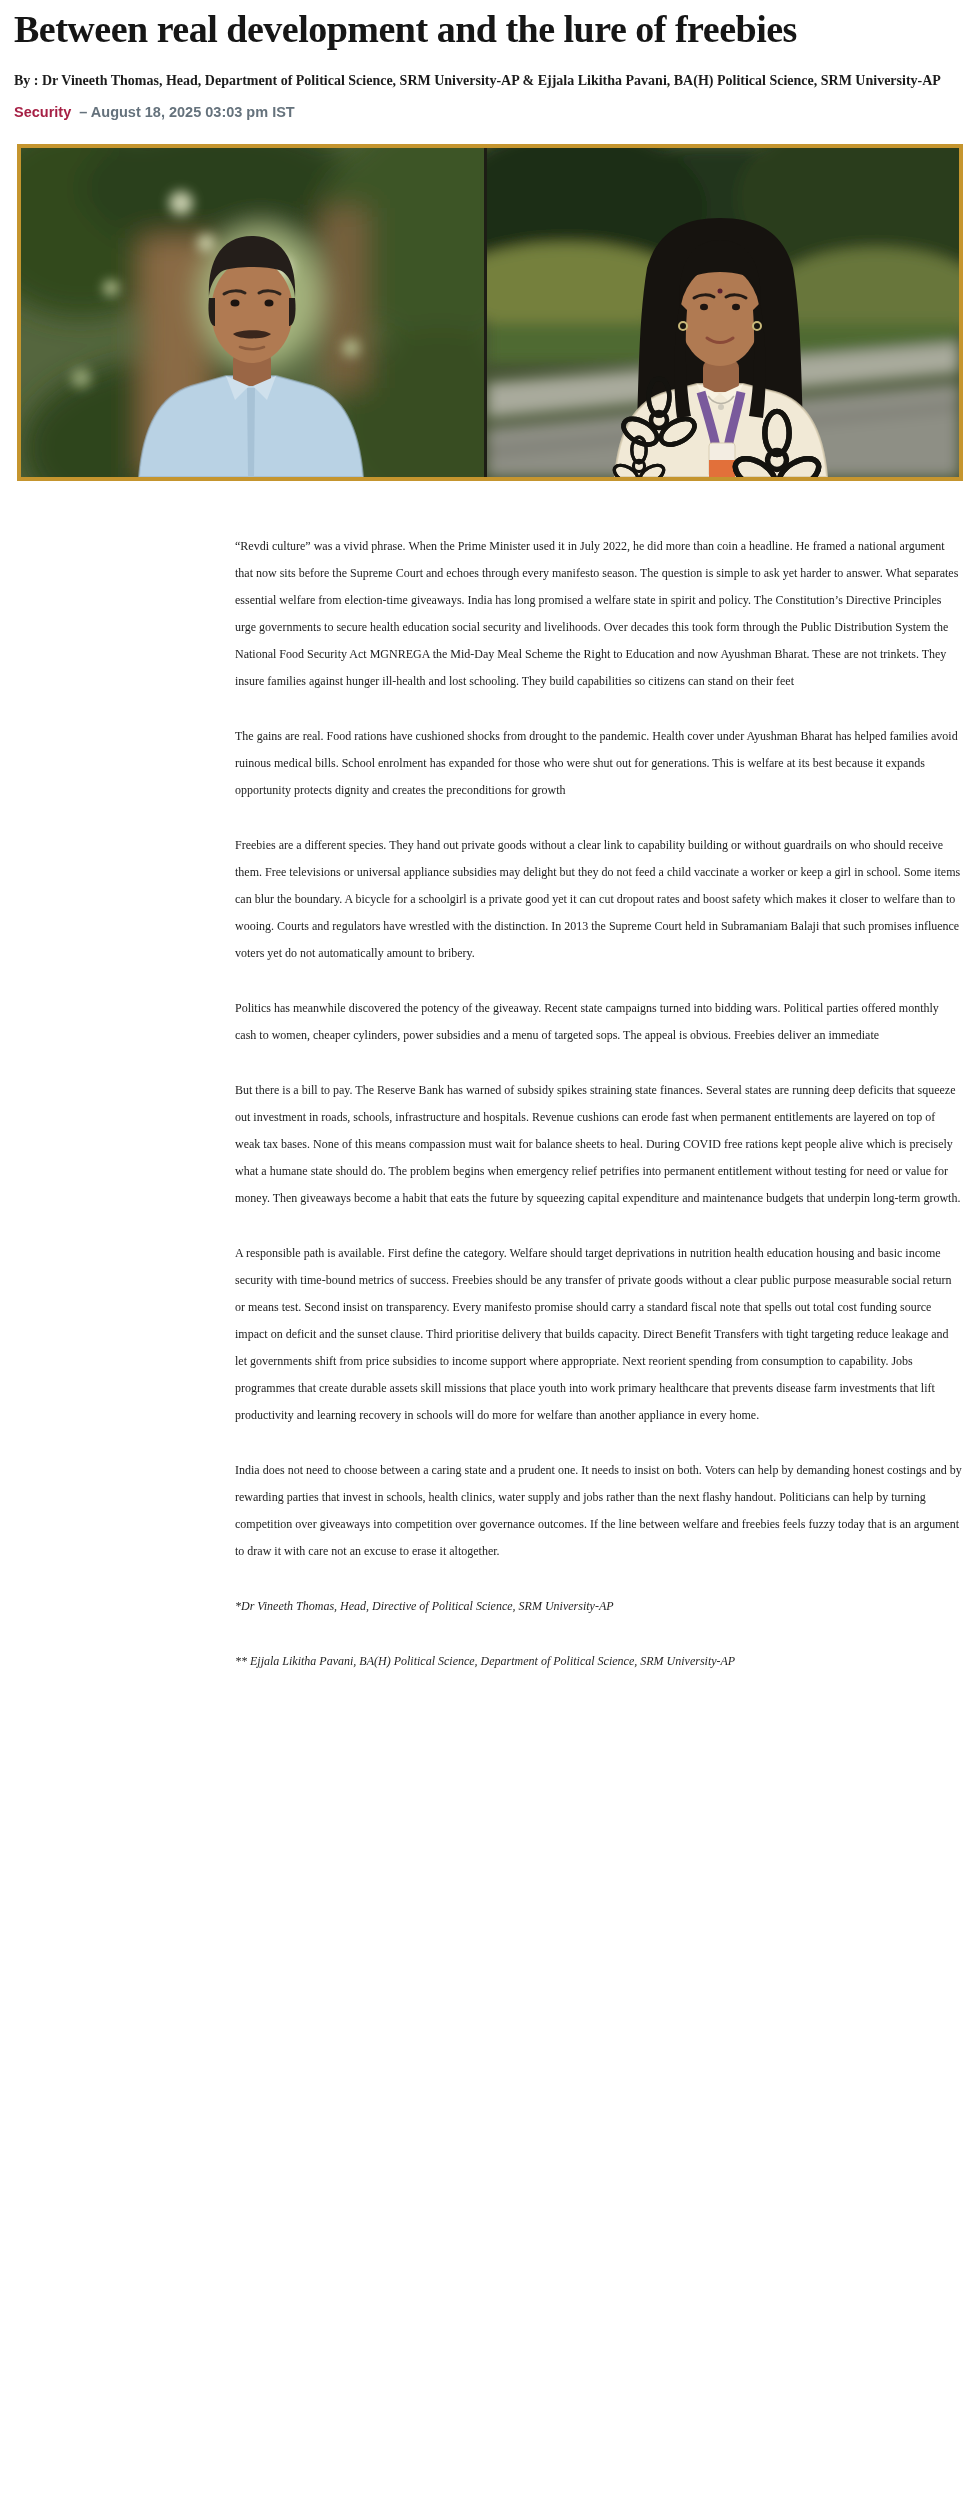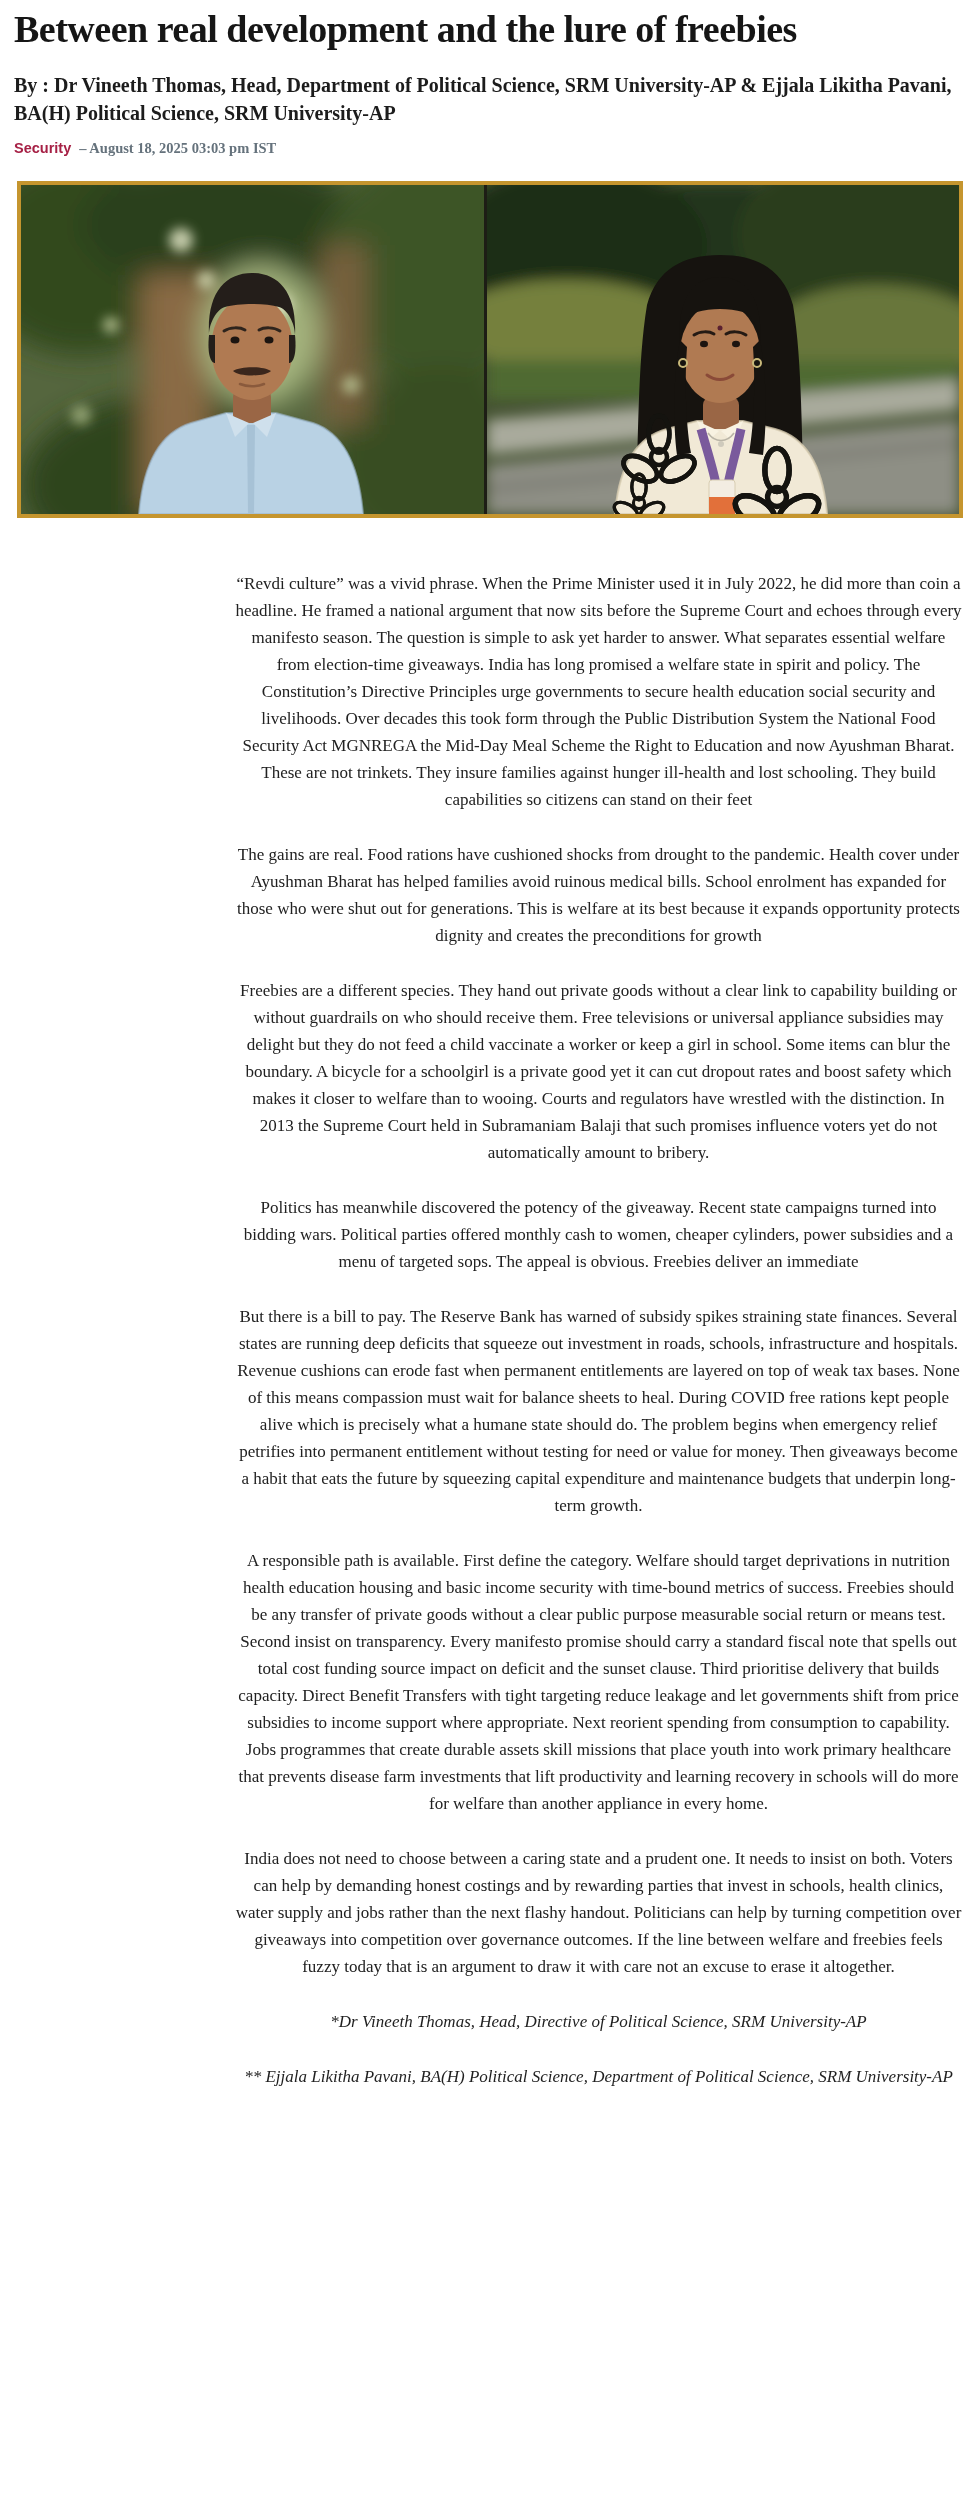--- a/index.html
+++ b/index.html
@@ -9,44 +9,44 @@
   
   .header{padding:6px 18px 0 14px;}
   h1.headline{
     margin:0;max-width:900px;
     font-family:"Liberation Serif",serif;font-weight:700;
     font-size:38px;line-height:1.24;color:#161616;letter-spacing:-0.5px;
   }
   .byline{
     margin-top:18px;max-width:952px;
     font-family:"Liberation Serif",serif;font-weight:700;
-    font-size:20px;line-height:1.4;color:#1c1c1c;
+    font-size:14px;line-height:1.4;color:#1c1c1c;
   }
   .published-row{
     margin-top:13px;
     font-family:"Liberation Sans",sans-serif;font-size:14.5px;font-weight:700;
   }
   .published-label{color:#a62045;}
-  .published-date{color:#65727c;font-weight:700;margin-left:4px;font-family:Liberation Serif, serif;}
+  .published-date{color:#65727c;font-weight:700;margin-left:4px;}
 
   
   figure.lead{
     margin:24px 17px 0 17px;padding:0;
     border:4px solid #c5952e;background:#1d1d15;
     height:329px;display:flex;overflow:hidden;
   }
   .photo{height:329px;display:block;}
   .photo-left{width:463px;flex:0 0 463px;}
   .photo-divider{width:3px;flex:0 0 3px;background:#1d1d15;}
   .photo-right{flex:1;}
 
   
   .article-body{
     margin:52px 18px 0 235px;width:727px;
-    font-size:17px;line-height:27px;color:#212121;text-align:center;
+    font-size:12px;line-height:27px;color:#212121;
   }
   .article-body p{margin:0 0 28px 0;}
   .credits p{margin:0 0 28px 0;font-style:italic;color:#1f1f1f;}
   .credits p:last-child{margin-bottom:0;}
 </style>
 </head>
 <body>
 
 <div class="page">
 

